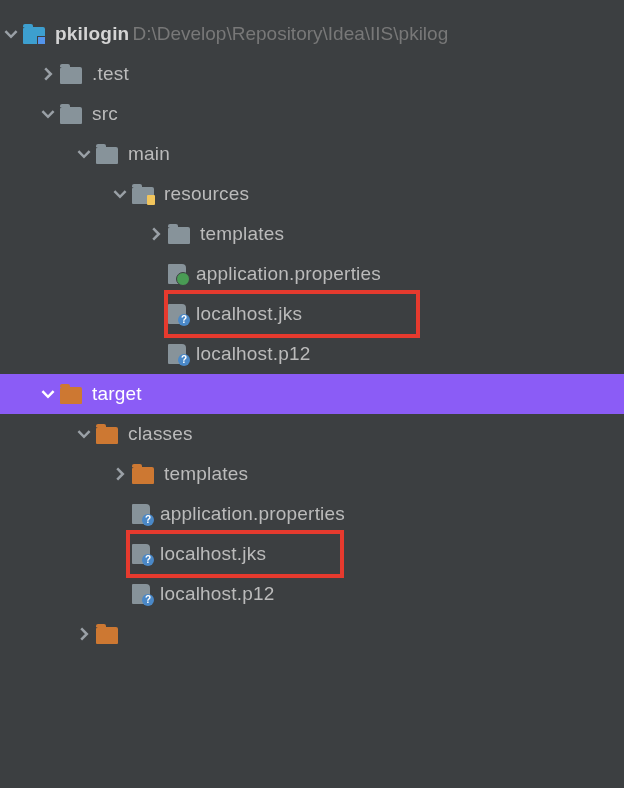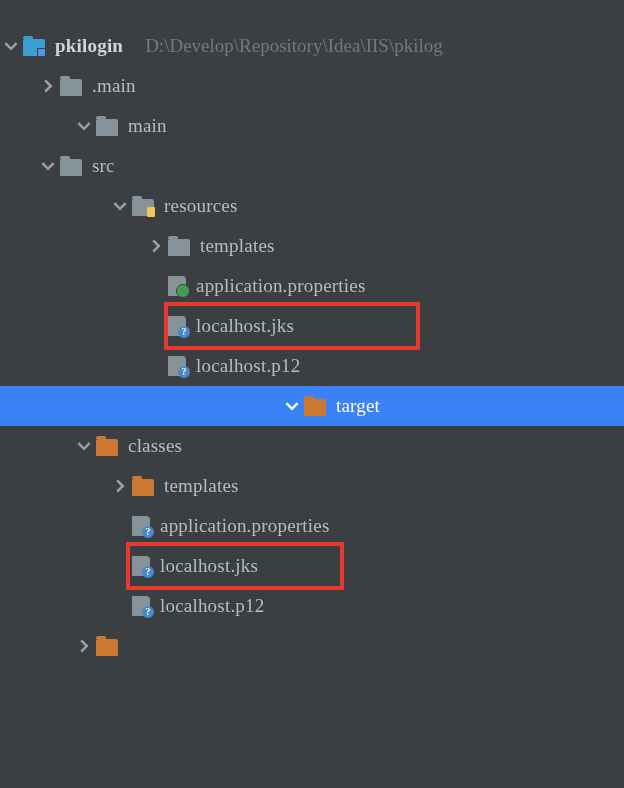--- a/index.html
+++ b/index.html
@@ -6,32 +6,31 @@
   body {
     width: 624px;
     height: 788px;
     background: #3C3F41;
     font-family: -apple-system, BlinkMacSystemFont, "Segoe UI", Arial, sans-serif;
     font-size: 19px;
     color: #BBBBBB;
     overflow: hidden;
     user-select: none;
   }
-  .tree { padding-top: 26px; font-family: Liberation Serif, serif; }
+  .tree { padding-top: 14px; }
   .row {
     display: flex;
     align-items: center;
     height: 40px;
     white-space: nowrap;
     position: relative;
   }
   .row.selected {
-    background: #3b82f6;
+    background: #8b5cf6;
     color: #FFFFFF;
-    justify-content: center;
   }
   .indent { display: inline-block; }
   .arrow {
     width: 16px;
     height: 16px;
     display: inline-flex;
     align-items: center;
     justify-content: center;
     color: #9AA0A6;
     margin-right: 4px;
@@ -59,21 +58,21 @@
   }
   .file-generic::after { content:"?"; position:absolute; right:-4px; bottom:-2px; width:12px; height:12px; border-radius:50%; background:#4A88C7; color:#fff; font-size:10px; line-height:12px; text-align:center; font-weight:bold;}
   .file-props {
     width:18px; height:20px; background:#87939A; border-radius:1px 4px 1px 1px;
     position:relative; display:inline-block; margin-right:10px; flex-shrink:0;
   }
   .file-props::after { content:""; position:absolute; right:-4px; bottom:-2px; width:12px; height:12px; border-radius:50%; background:#499C54; border:1px solid #3C3F41;}
   .label { color:#BBBBBB; letter-spacing:0.2px; }
   .row.selected .label { color:#FFFFFF; }
   .label.bold { font-weight:600; color:#D4D4D4; }
-  .path { color:#787878; margin-left:22px; font-size:19px; }
+  .path { color:#787878; margin-left:3px; font-size:19px; }
   .highlight-box {
     position: absolute;
     border: 4px solid #E63A2E;
     pointer-events: none;
     z-index: 5;
   }
   svg.arrsvg { width:14px; height:14px; }
 </style>
 </head>
 <body>
@@ -93,43 +92,43 @@
   </div>
 
   <div class="row">
     <span class="indent" style="width:40px"></span>
     <span class="arrow">
       <svg class="arrsvg" viewBox="0 0 10 10">
           <path d="M3 1 L7 5 L3 9" fill="none" stroke="currentColor" stroke-width="1.8"></path>
         </svg>
     </span>
     <span class="icon folder"></span>
-    <span class="label">.main</span>
+    <span class="label">.test</span>
+  </div>
+
+  <div class="row">
+    <span class="indent" style="width:40px"></span>
+    <span class="arrow">
+      <svg class="arrsvg" viewBox="0 0 10 10">
+          <path d="M1 3 L5 7 L9 3" fill="none" stroke="currentColor" stroke-width="1.8"></path>
+        </svg>
+    </span>
+    <span class="icon folder"></span>
+    <span class="label">src</span>
   </div>
 
   <div class="row">
     <span class="indent" style="width:76px"></span>
     <span class="arrow">
       <svg class="arrsvg" viewBox="0 0 10 10">
           <path d="M1 3 L5 7 L9 3" fill="none" stroke="currentColor" stroke-width="1.8"></path>
         </svg>
     </span>
     <span class="icon folder"></span>
     <span class="label">main</span>
-  </div>
-
-  <div class="row">
-    <span class="indent" style="width:40px"></span>
-    <span class="arrow">
-      <svg class="arrsvg" viewBox="0 0 10 10">
-          <path d="M1 3 L5 7 L9 3" fill="none" stroke="currentColor" stroke-width="1.8"></path>
-        </svg>
-    </span>
-    <span class="icon folder"></span>
-    <span class="label">src</span>
   </div>
 
 
   <div class="row">
     <span class="indent" style="width:112px"></span>
     <span class="arrow">
       <svg class="arrsvg" viewBox="0 0 10 10">
           <path d="M1 3 L5 7 L9 3" fill="none" stroke="currentColor" stroke-width="1.8"></path>
         </svg>
     </span>

